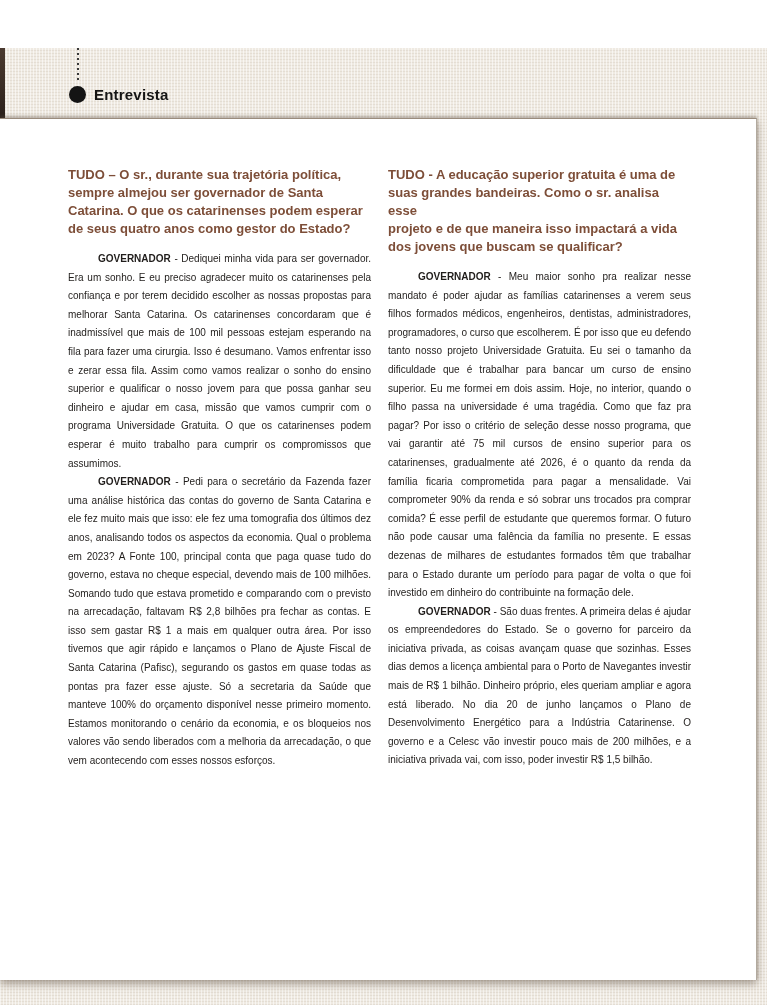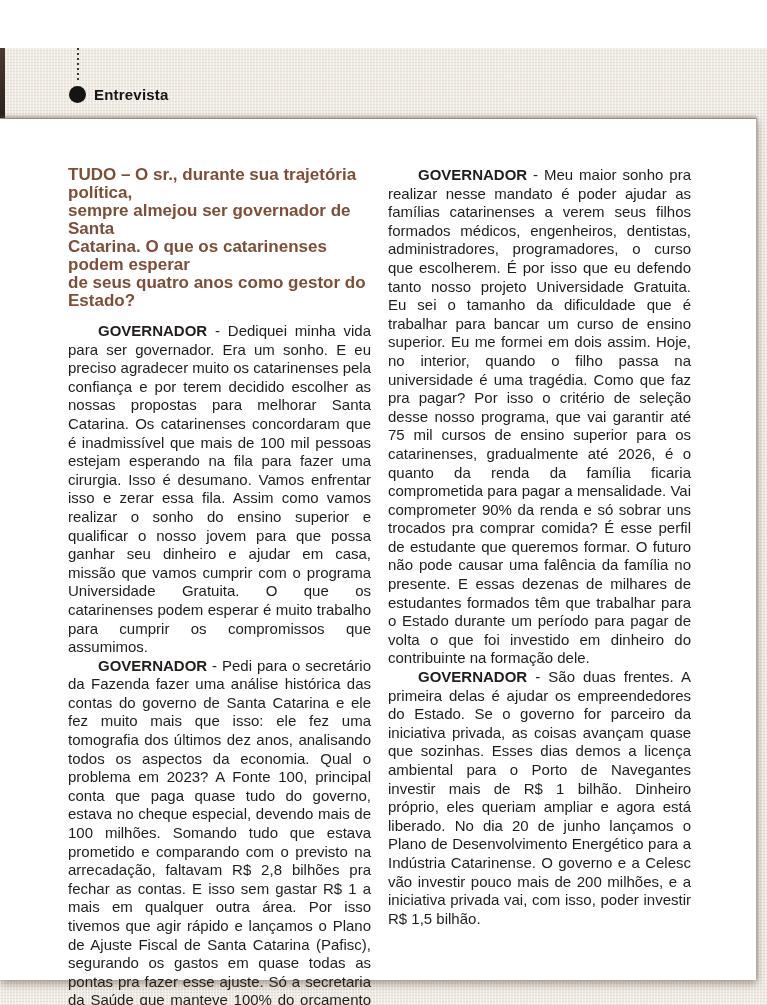--- a/index.html
+++ b/index.html
@@ -45,28 +45,28 @@
   }
   .content{
     display:flex;gap:17px;
     padding:47px 66px 0 68px;
     box-sizing:border-box;
   }
   .col{width:303px;flex:0 0 303px;}
   .question{
     margin:22px 0 12px 0;
     color:#7d4e38;
-    font-size:17px;font-weight:700;line-height:18px;
+    font-size:13px;font-weight:700;line-height:18px;
     white-space:pre-line;
   }
   .question:first-child{margin-top:0;}
   .answer{
     margin:0;
     color:#201d1b;
-    font-size:15px;line-height:18.6px;
+    font-size:10px;line-height:18.6px;
     text-align:justify;
     text-indent:30px;
   }
   .speaker{font-weight:700;}
   
   .folio{
     position:absolute;left:0;top:955px;width:757px;
     text-align:center;
     font-size:11.5px;color:#2c2c2c;
   }
@@ -90,20 +90,24 @@
       <div class="col">
         <p class="question">TUDO – O sr., durante sua trajetória política,
 sempre almejou ser governador de Santa
 Catarina. O que os catarinenses podem esperar
 de seus quatro anos como gestor do Estado?</p>
         <p class="answer"><span class="speaker">GOVERNADOR</span><span> - </span><span>Dediquei minha vida para ser governador. Era um sonho. E eu preciso agradecer muito os catarinenses pela confiança e por terem decidido escolher as nossas propostas para melhorar Santa Catarina. Os catarinenses concordaram que é inadmissível que mais de 100 mil pessoas estejam esperando na fila para fazer uma cirurgia. Isso é desumano. Vamos enfrentar isso e zerar essa fila. Assim como vamos realizar o sonho do ensino superior e qualificar o nosso jovem para que possa ganhar seu dinheiro e ajudar em casa, missão que vamos cumprir com o programa Universidade Gratuita. O que os catarinenses podem esperar é muito trabalho para cumprir os compromissos que assumimos.</span></p>
         <p class="answer"><span class="speaker">GOVERNADOR</span><span> - </span><span>Pedi para o secretário da Fazenda fazer uma análise histórica das contas do governo de Santa Catarina e ele fez muito mais que isso: ele fez uma tomografia dos últimos dez anos, analisando todos os aspectos da economia. Qual o problema em 2023? A Fonte 100, principal conta que paga quase tudo do governo, estava no cheque especial, devendo mais de 100 milhões. Somando tudo que estava prometido e comparando com o previsto na arrecadação, faltavam R$ 2,8 bilhões pra fechar as contas. E isso sem gastar R$ 1 a mais em qualquer outra área. Por isso tivemos que agir rápido e lançamos o Plano de Ajuste Fiscal de Santa Catarina (Pafisc), segurando os gastos em quase todas as pontas pra fazer esse ajuste. Só a secretaria da Saúde que manteve 100% do orçamento disponível nesse primeiro momento. Estamos monitorando o cenário da economia, e os bloqueios nos valores vão sendo liberados com a melhoria da arrecadação, o que vem acontecendo com esses nossos esforços.</span></p>
       </div>
 
       <div class="col">
+        <p class="question">TUDO - A educação superior gratuita é uma de
+suas grandes bandeiras. Como o sr. analisa esse
+projeto e de que maneira isso impactará a vida
+dos jovens que buscam se qualificar?</p>
         <p class="answer"><span class="speaker">GOVERNADOR</span><span> - </span><span>Meu maior sonho pra realizar nesse mandato é poder ajudar as famílias catarinenses a verem seus filhos formados médicos, engenheiros, dentistas, administradores, programadores, o curso que escolherem. É por isso que eu defendo tanto nosso projeto Universidade Gratuita. Eu sei o tamanho da dificuldade que é trabalhar para bancar um curso de ensino superior. Eu me formei em dois assim. Hoje, no interior, quando o filho passa na universidade é uma tragédia. Como que faz pra pagar? Por isso o critério de seleção desse nosso programa, que vai garantir até 75 mil cursos de ensino superior para os catarinenses, gradualmente até 2026, é o quanto da renda da família ficaria comprometida para pagar a mensalidade. Vai comprometer 90% da renda e só sobrar uns trocados pra comprar comida? É esse perfil de estudante que queremos formar. O futuro não pode causar uma falência da família no presente. E essas dezenas de milhares de estudantes formados têm que trabalhar para o Estado durante um período para pagar de volta o que foi investido em dinheiro do contribuinte na formação dele.</span></p>
         <p class="answer"><span class="speaker">GOVERNADOR</span><span> - </span><span>São duas frentes. A primeira delas é ajudar os empreendedores do Estado. Se o governo for parceiro da iniciativa privada, as coisas avançam quase que sozinhas. Esses dias demos a licença ambiental para o Porto de Navegantes investir mais de R$ 1 bilhão. Dinheiro próprio, eles queriam ampliar e agora está liberado. No dia 20 de junho lançamos o Plano de Desenvolvimento Energético para a Indústria Catarinense. O governo e a Celesc vão investir pouco mais de 200 milhões, e a iniciativa privada vai, com isso, poder investir R$ 1,5 bilhão.</span></p>
       </div>
 
     </div>
   </div>
 
   <div class="folio">38</div>
 
 </div>

